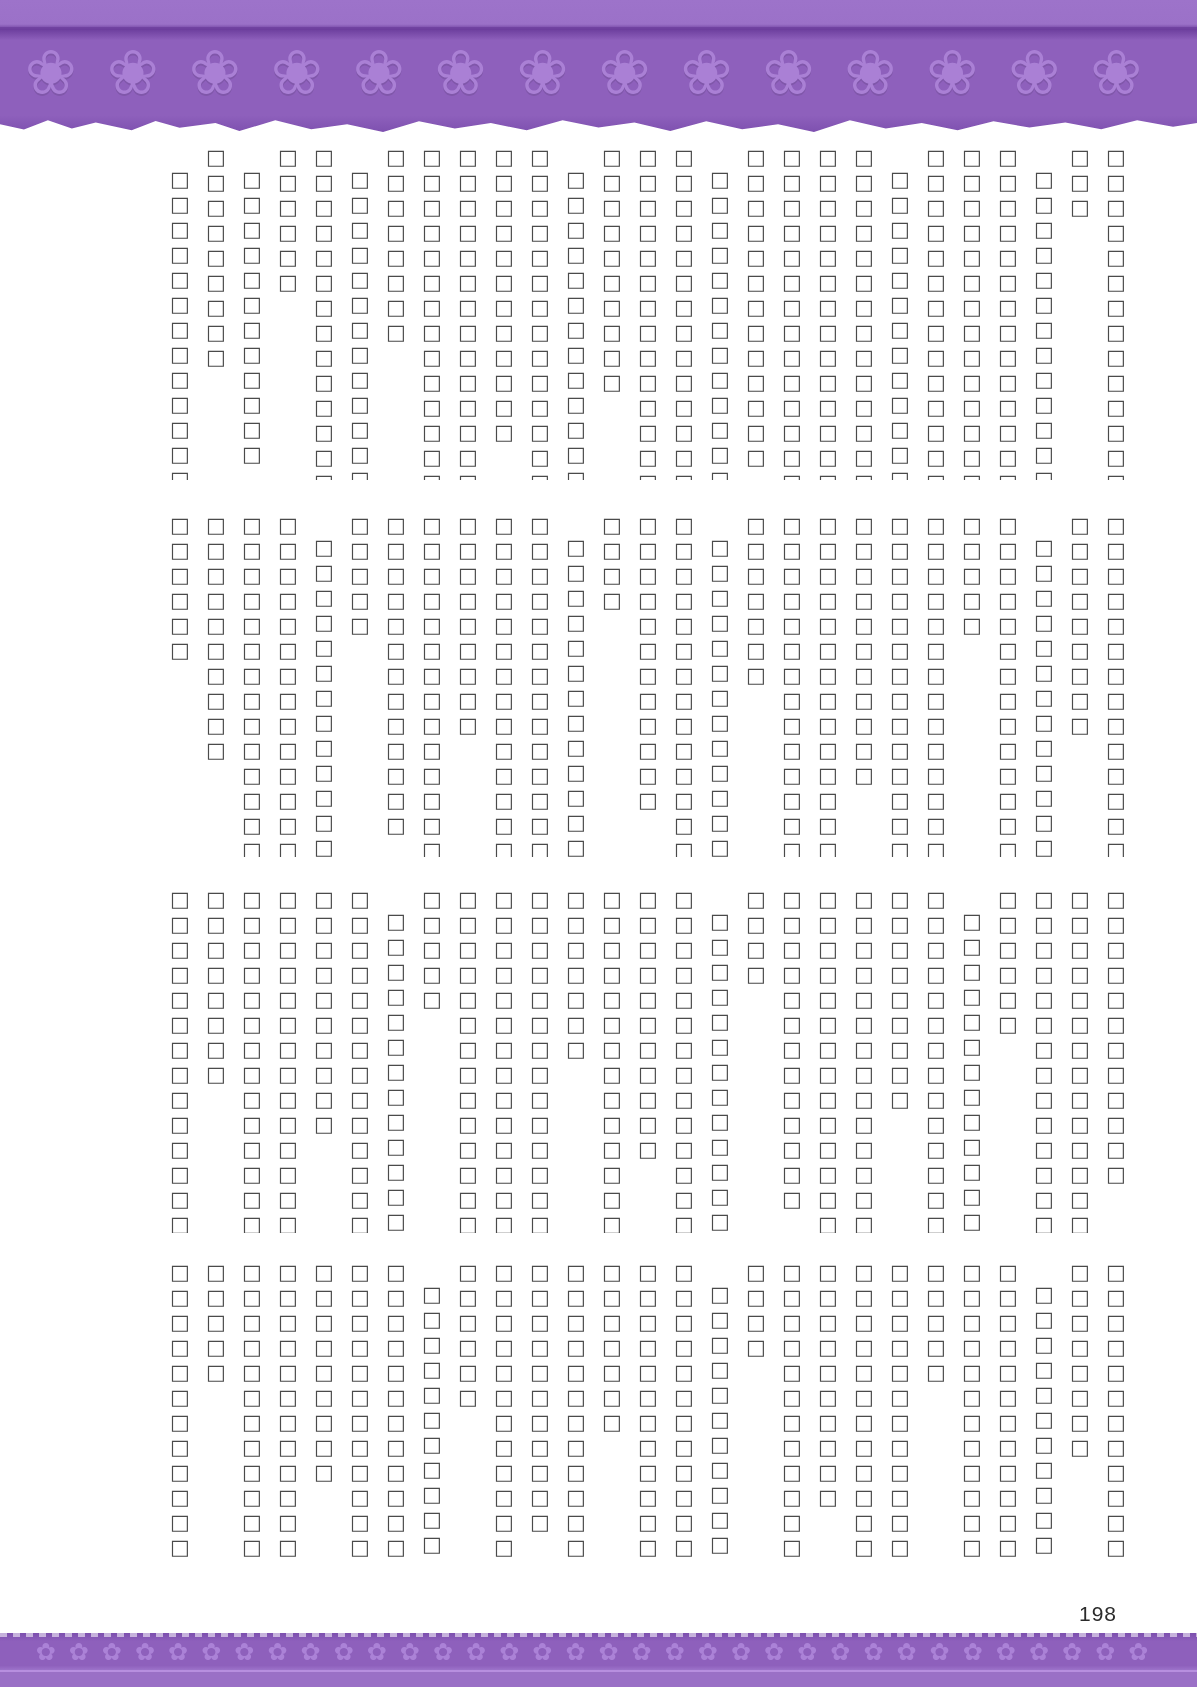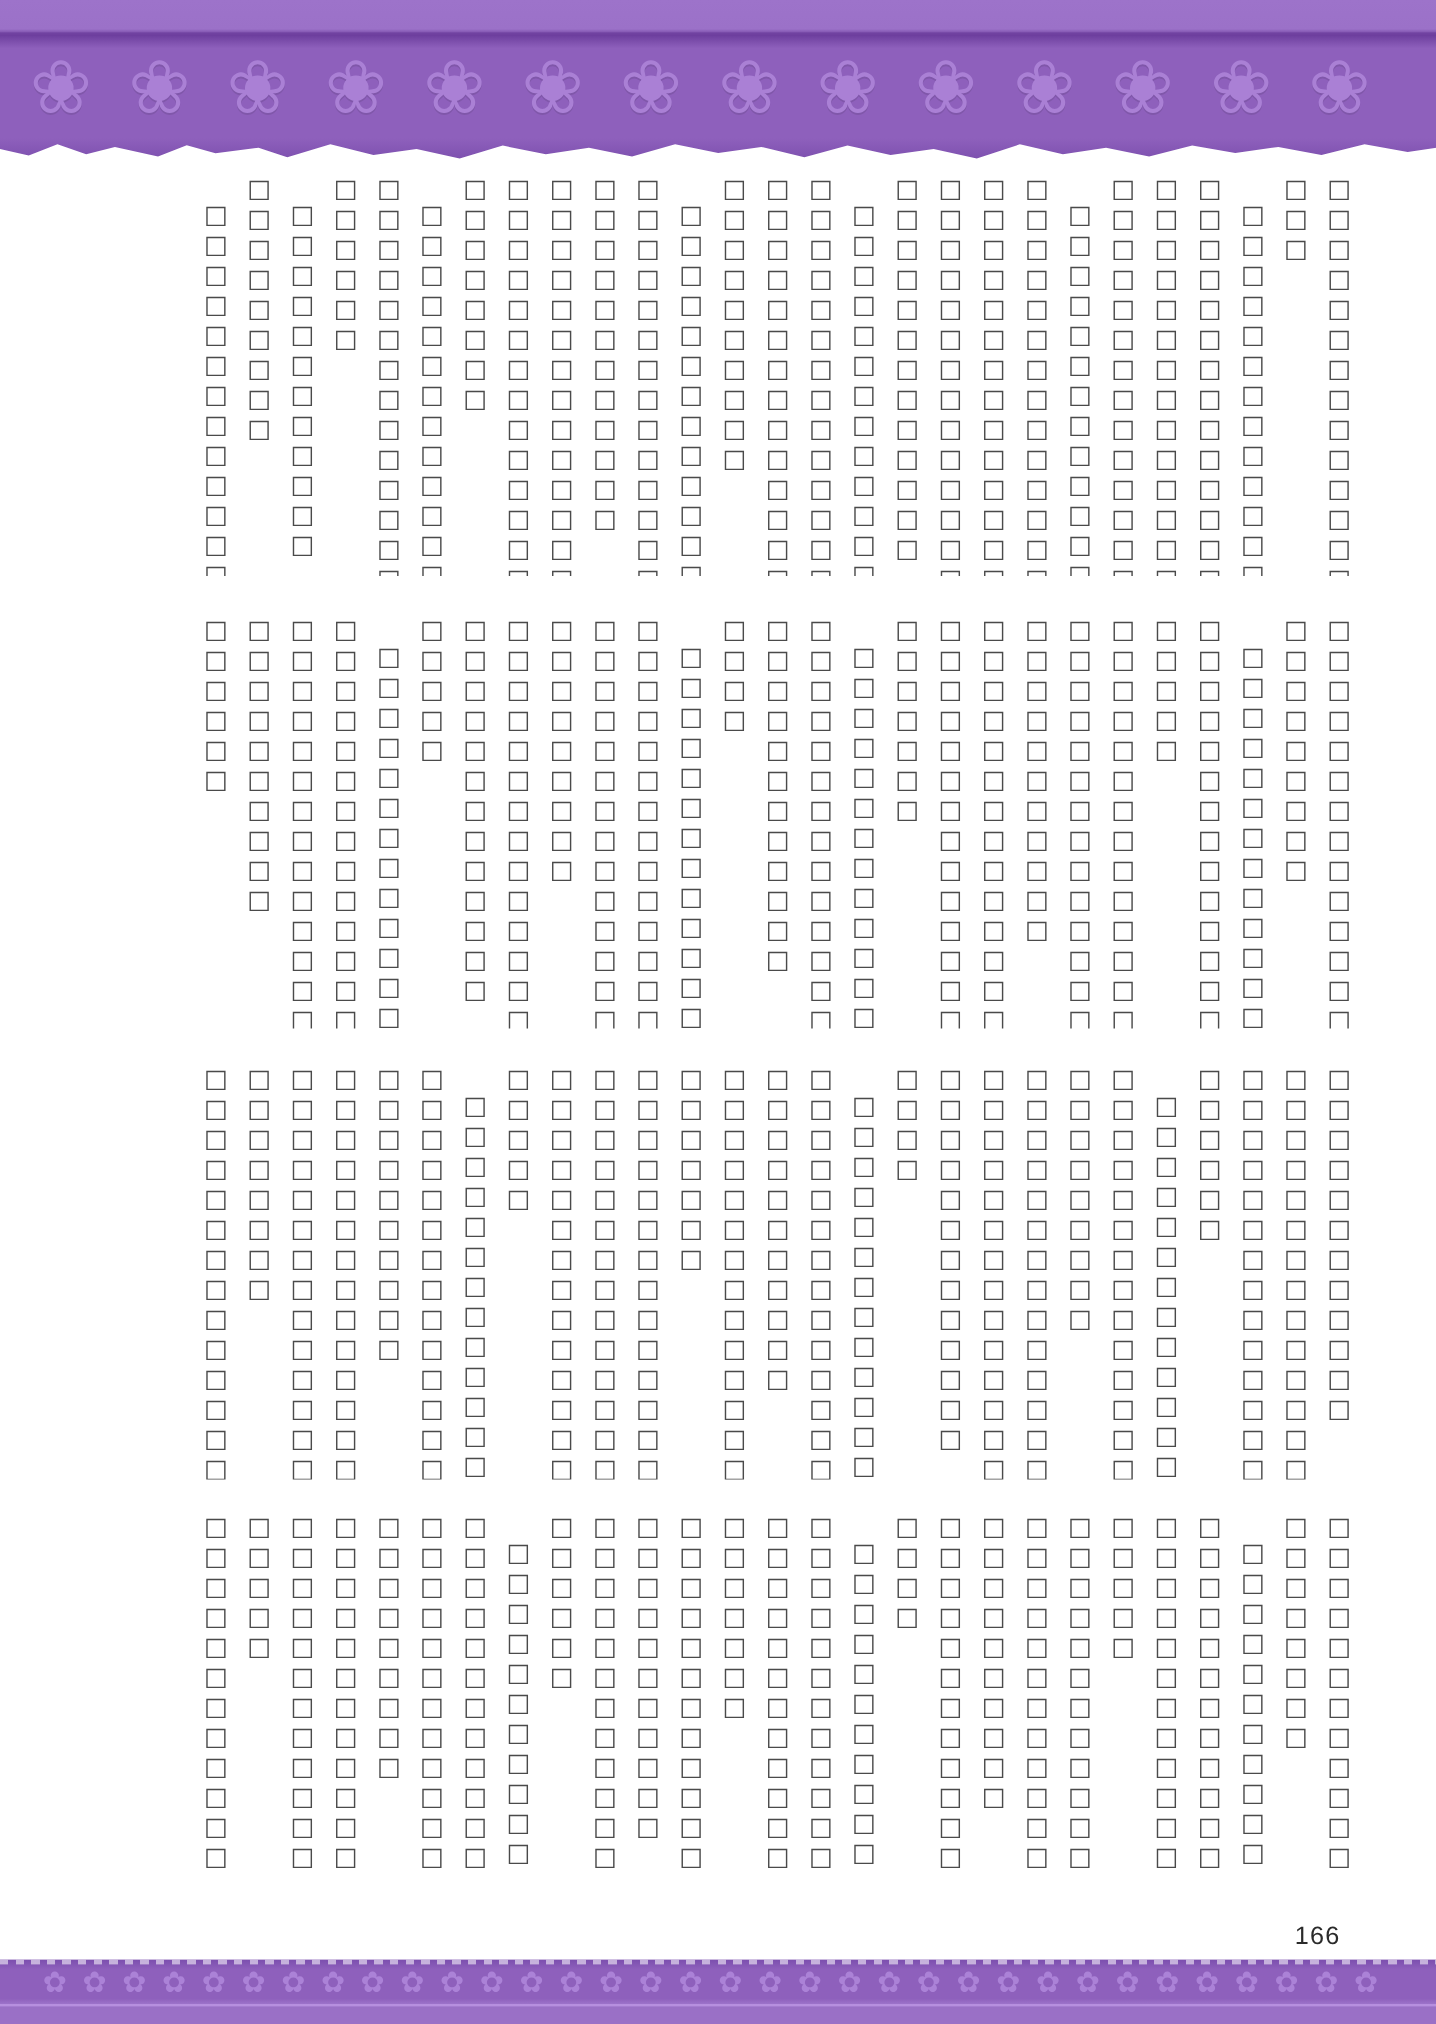--- a/index.html
+++ b/index.html
@@ -189,21 +189,21 @@
         <div class="col" style="padding-top: 0px;">□□□□□□□□□□□□□</div>
         <div class="col" style="padding-top: 0px;">□□□□□□□□□□□□□</div>
         <div class="col" style="padding-top: 0px;">□□□□□□□□□</div>
         <div class="col" style="padding-top: 0px;">□□□□□□□□□□□□□</div>
         <div class="col" style="padding-top: 0px;">□□□□□□□□□□□□</div>
         <div class="col" style="padding-top: 0px;">□□□□□</div>
         <div class="col" style="padding-top: 0px;">□□□□□□□□□□□□□</div>
       </section>
   </main>
 
-  <div class="page-number">166</div>
+  <div class="page-number">198</div>
 
   <div class="border-bottom-strip">
     <div class="speckle"></div>
     <div class="frieze-bottom">✿✿✿✿✿✿✿✿✿✿✿✿✿✿✿✿✿✿✿✿✿✿✿✿✿✿✿✿✿✿✿✿✿✿</div>
   </div>
   <div class="border-bottom-solid"></div>
 
 </div>
 
 </body></html>

